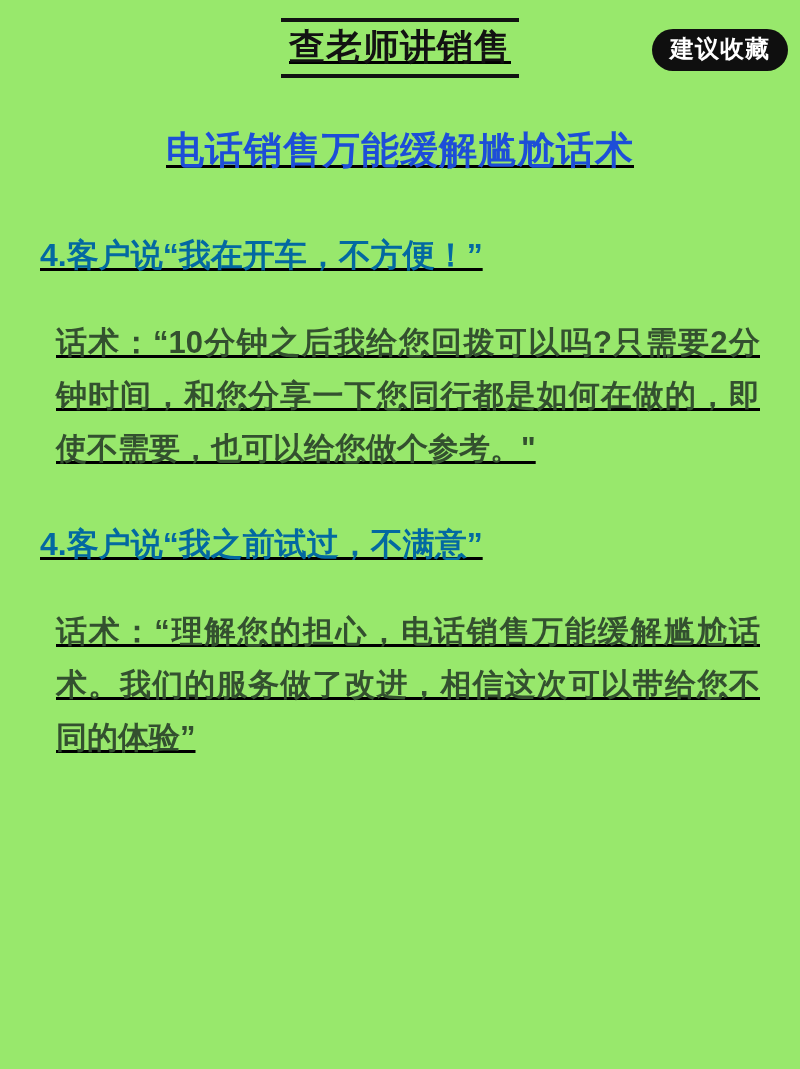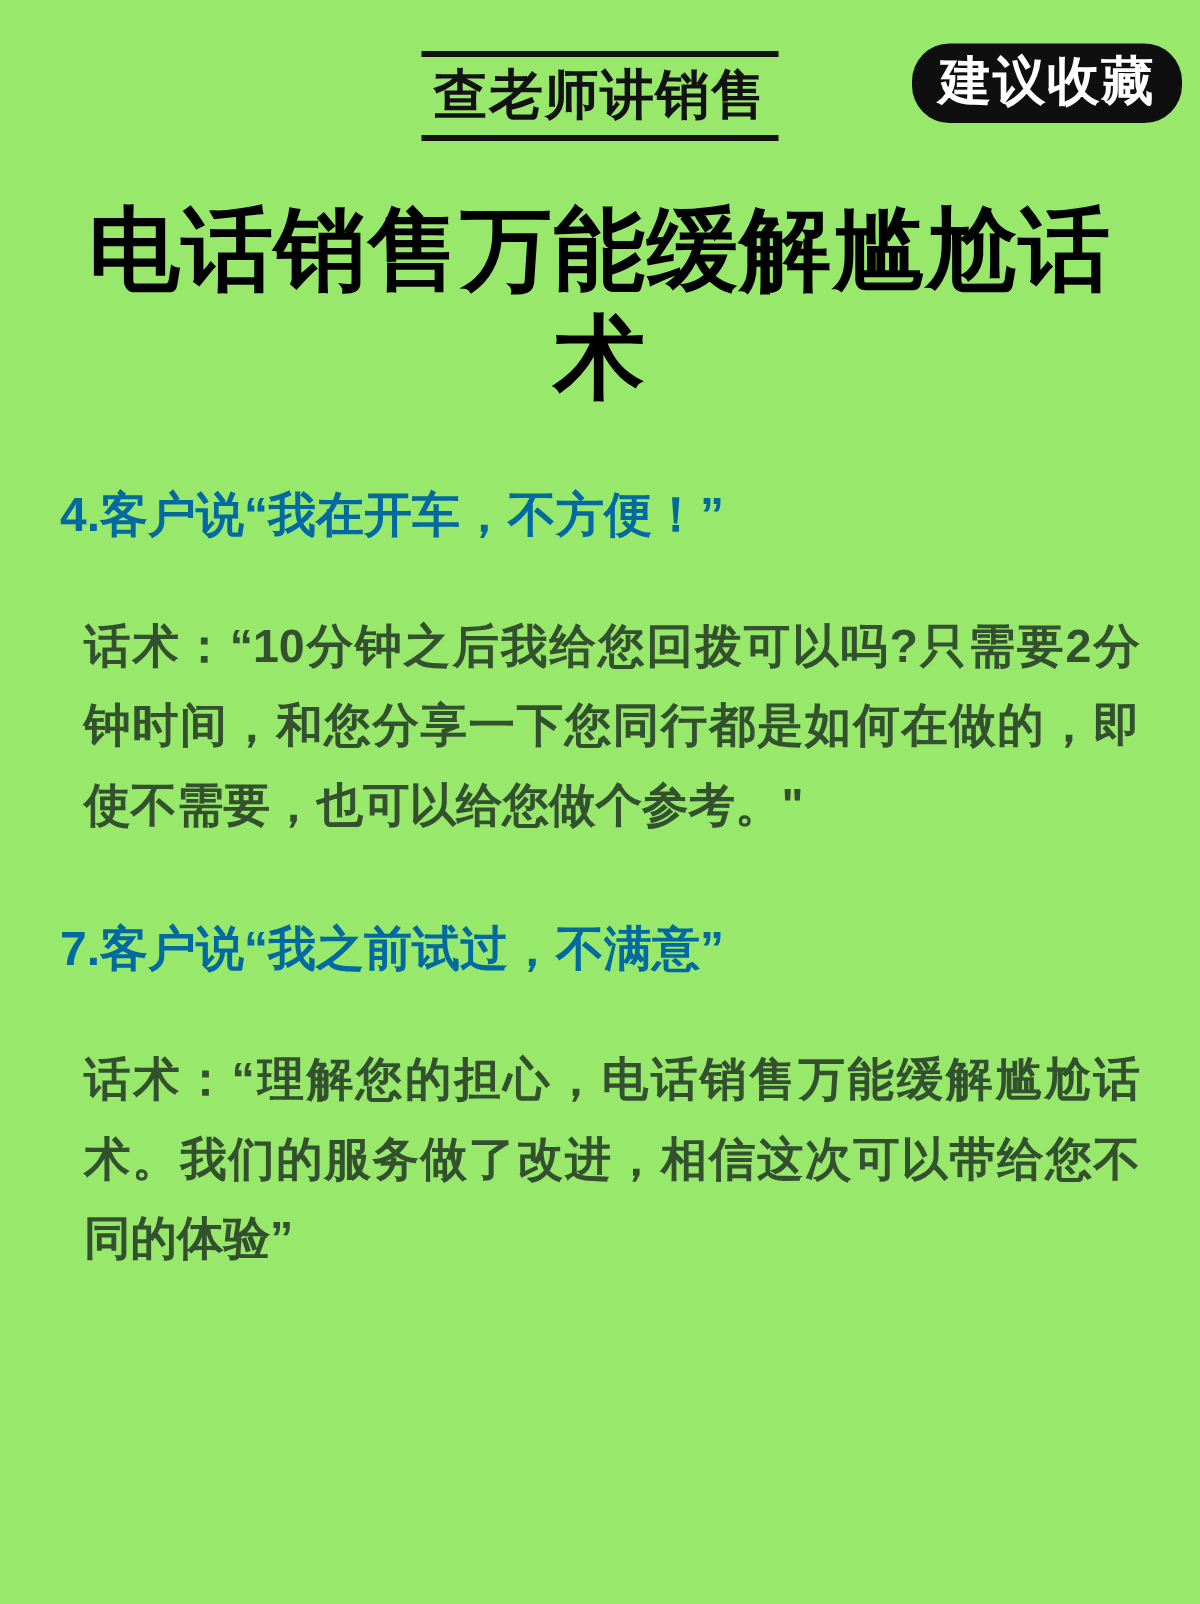--- a/index.html
+++ b/index.html
@@ -5,55 +5,56 @@
   html, body { margin: 0; padding: 0; }
   body {
     width: 800px; height: 1069px;
     background: #98e86c;
     font-family: "Liberation Sans", sans-serif;
   }
   .page {
     position: relative;
     width: 800px; height: 982px;
     box-sizing: border-box;
-    padding: 34px 40px 0 40px;
+    padding: 18px 40px 0 40px;
     overflow: hidden;
     background: #98e86c;
+    text-decoration: underline;
   }
   .header { position: relative; height: 58px; }
   .brand {
     margin: 0 auto;
     width: max-content;
     border-top: 4px solid #121212;
     border-bottom: 4px solid #121212;
     padding: 5px 8px 7px 8px;
     font-size: 36px;
     font-weight: 700;
     color: #121212;
     letter-spacing: 1px;
     line-height: 1.1;
   }
   .badge {
     position: absolute;
     top: 29px; right: 12px;
     background: #0f0f0f;
     color: #ffffff;
-    font-size: 35px;
+    font-size: 24px;
     font-weight: 700;
     padding: 8px 18px 10px 18px;
     border-radius: 25px;
     letter-spacing: 1px;
     line-height: 1;
   }
   .title {
     margin: 38px 0 0 0;
     text-align: center;
-    font-size: 61px;
+    font-size: 38px;
     font-weight: 900;
-    color: #000000;
+    color: #1d4ed8;
     letter-spacing: 1px;
     line-height: 72px;
   }
   .sec-heading {
     margin: 48px 0 0 0;
     font-size: 32px;
     font-weight: 700;
     color: #0369a1;
     line-height: 42px;
   }
@@ -76,16 +77,16 @@
   </div>
 
   <div class="badge">建议收藏</div>
 
   <h1 class="title">电话销售万能缓解尴尬话术</h1>
 
   <h2 class="sec-heading">4.客户说“我在开车，不方便！”</h2>
   <p class="sec-script">话术：“10分钟之后我给您回拨可以吗?只需要2分钟时间，和您分享一下您同行都是如何在做的，即使不需要，也可以给您做个参考。"</p>
 
 
-  <h2 class="sec-heading">7.客户说“我之前试过，不满意”</h2>
+  <h2 class="sec-heading">4.客户说“我之前试过，不满意”</h2>
   <p class="sec-script">话术：“理解您的担心，电话销售万能缓解尴尬话术。我们的服务做了改进，相信这次可以带给您不同的体验”</p>
 
 </div>
 
 </body></html>

